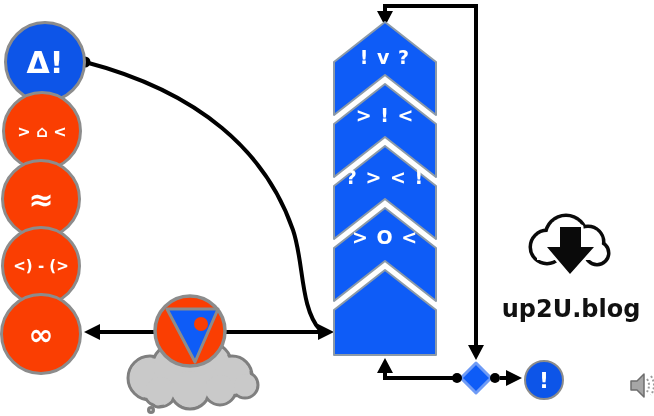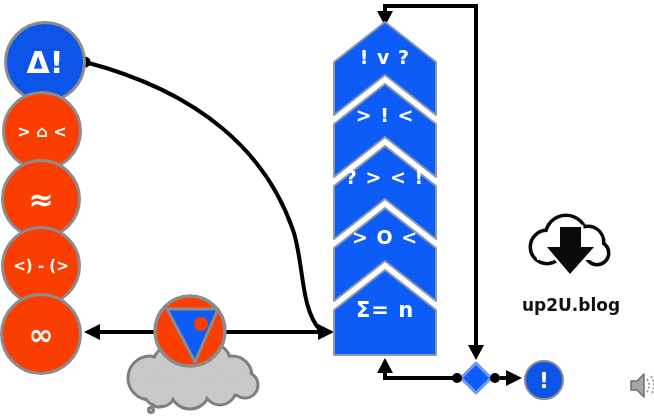--- a/index.html
+++ b/index.html
@@ -23,21 +23,21 @@
   }
   .c-blue{background:var(--blue);}
   .c-orange{background:var(--orange);}
   .chev-label{
     position:absolute;left:334px;width:102px;height:24px;line-height:24px;
     text-align:center;color:var(--white);font-weight:bold;font-size:19px;
     letter-spacing:1px;
   }
   .brand-label{
     position:absolute;left:498px;top:295px;width:146px;height:26px;
-    text-align:center;color:#111111;font-weight:bold;font-size:17px;
+    text-align:center;color:#111111;font-weight:bold;font-size:24px;
   }
   .alert-circle{
     position:absolute;left:524px;top:360px;width:40px;height:40px;
     font-size:22px;border-width:2.5px;
   }
 </style>
 </head>
 <body>
 
 <div class="stage">
@@ -144,21 +144,20 @@
     <span>&lt;) - (&gt;</span>
   </div>
   <div class="node-circle c-orange" style="left:0px;top:293px;width:82px;height:82px;font-size:30px;">
     <span>∞</span>
   </div>
 
   <div class="chev-label" style="top:45px;">! v ?</div>
   <div class="chev-label" style="top:103px;">&gt; ! &lt;</div>
   <div class="chev-label" style="top:165px;">? &gt; &lt; !</div>
   <div class="chev-label" style="top:225px;">&gt; O &lt;</div>
-  <div class="chev-label" style="top:298px;font-size:21px;">Σ= n</div>
 
   <div class="brand-label">up2U.blog</div>
 
   <div class="node-circle c-blue alert-circle">
     <span>!</span>
   </div>
 
 </div>
 
 </body></html>

